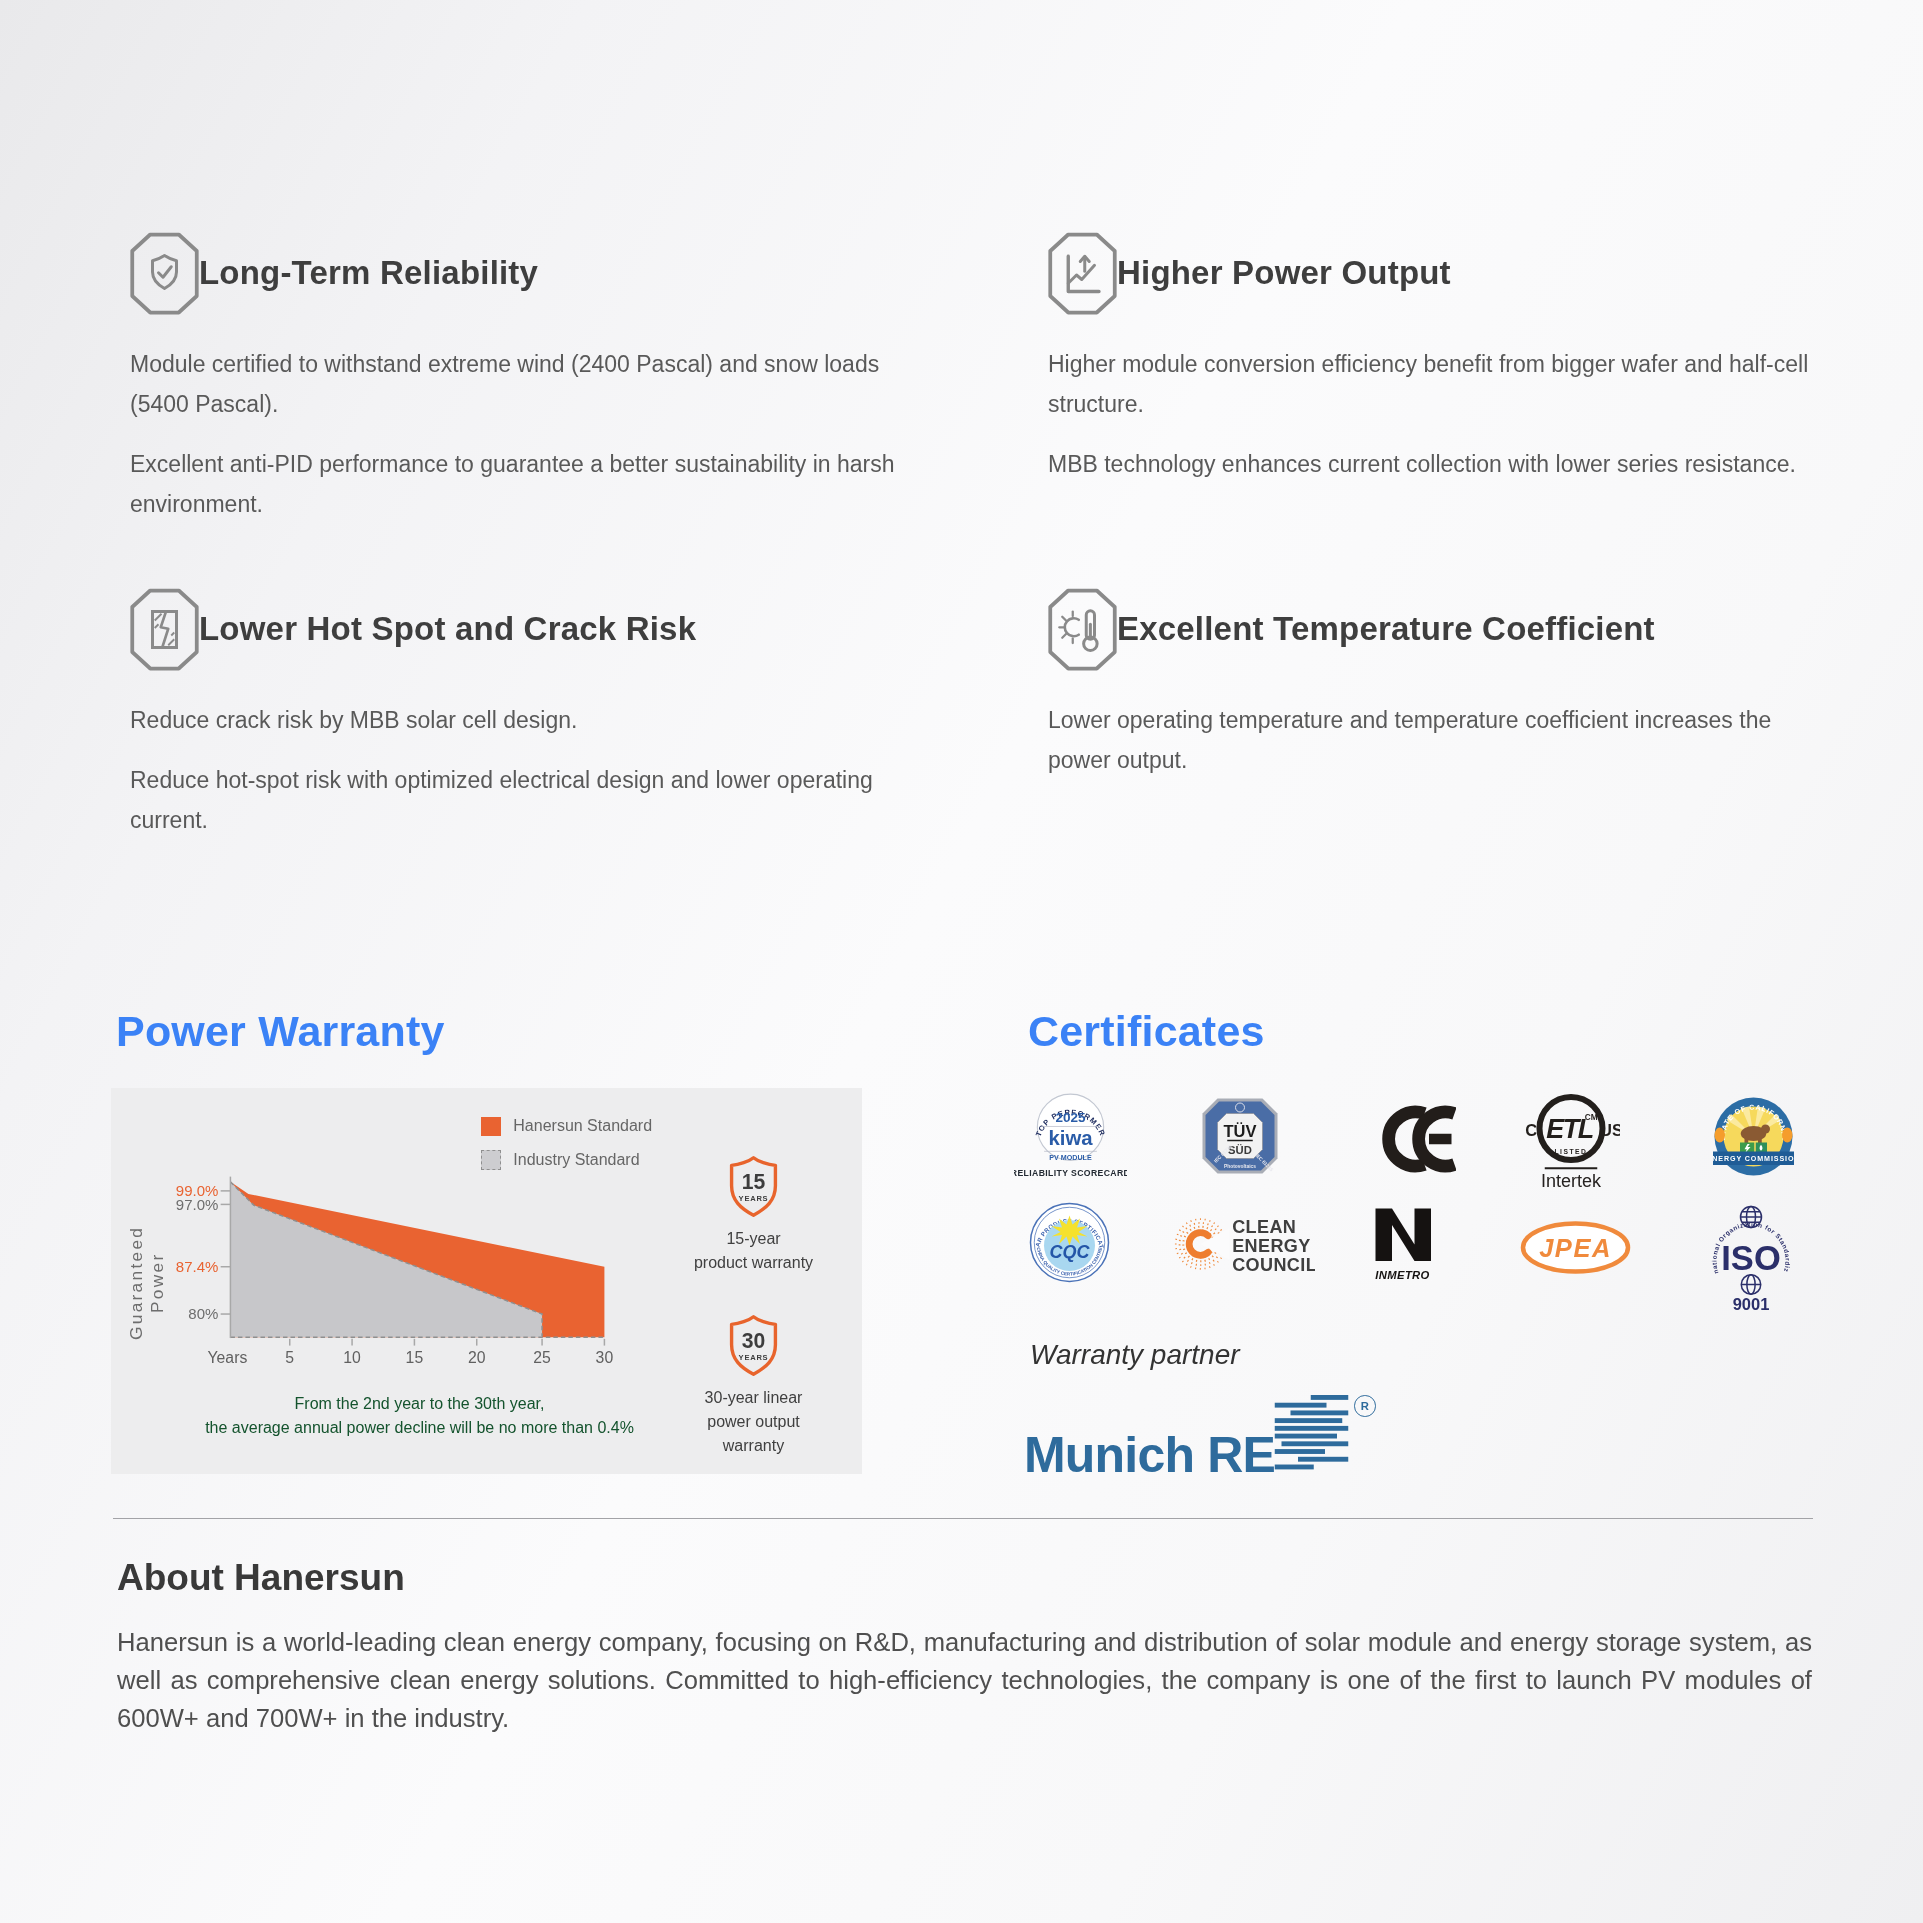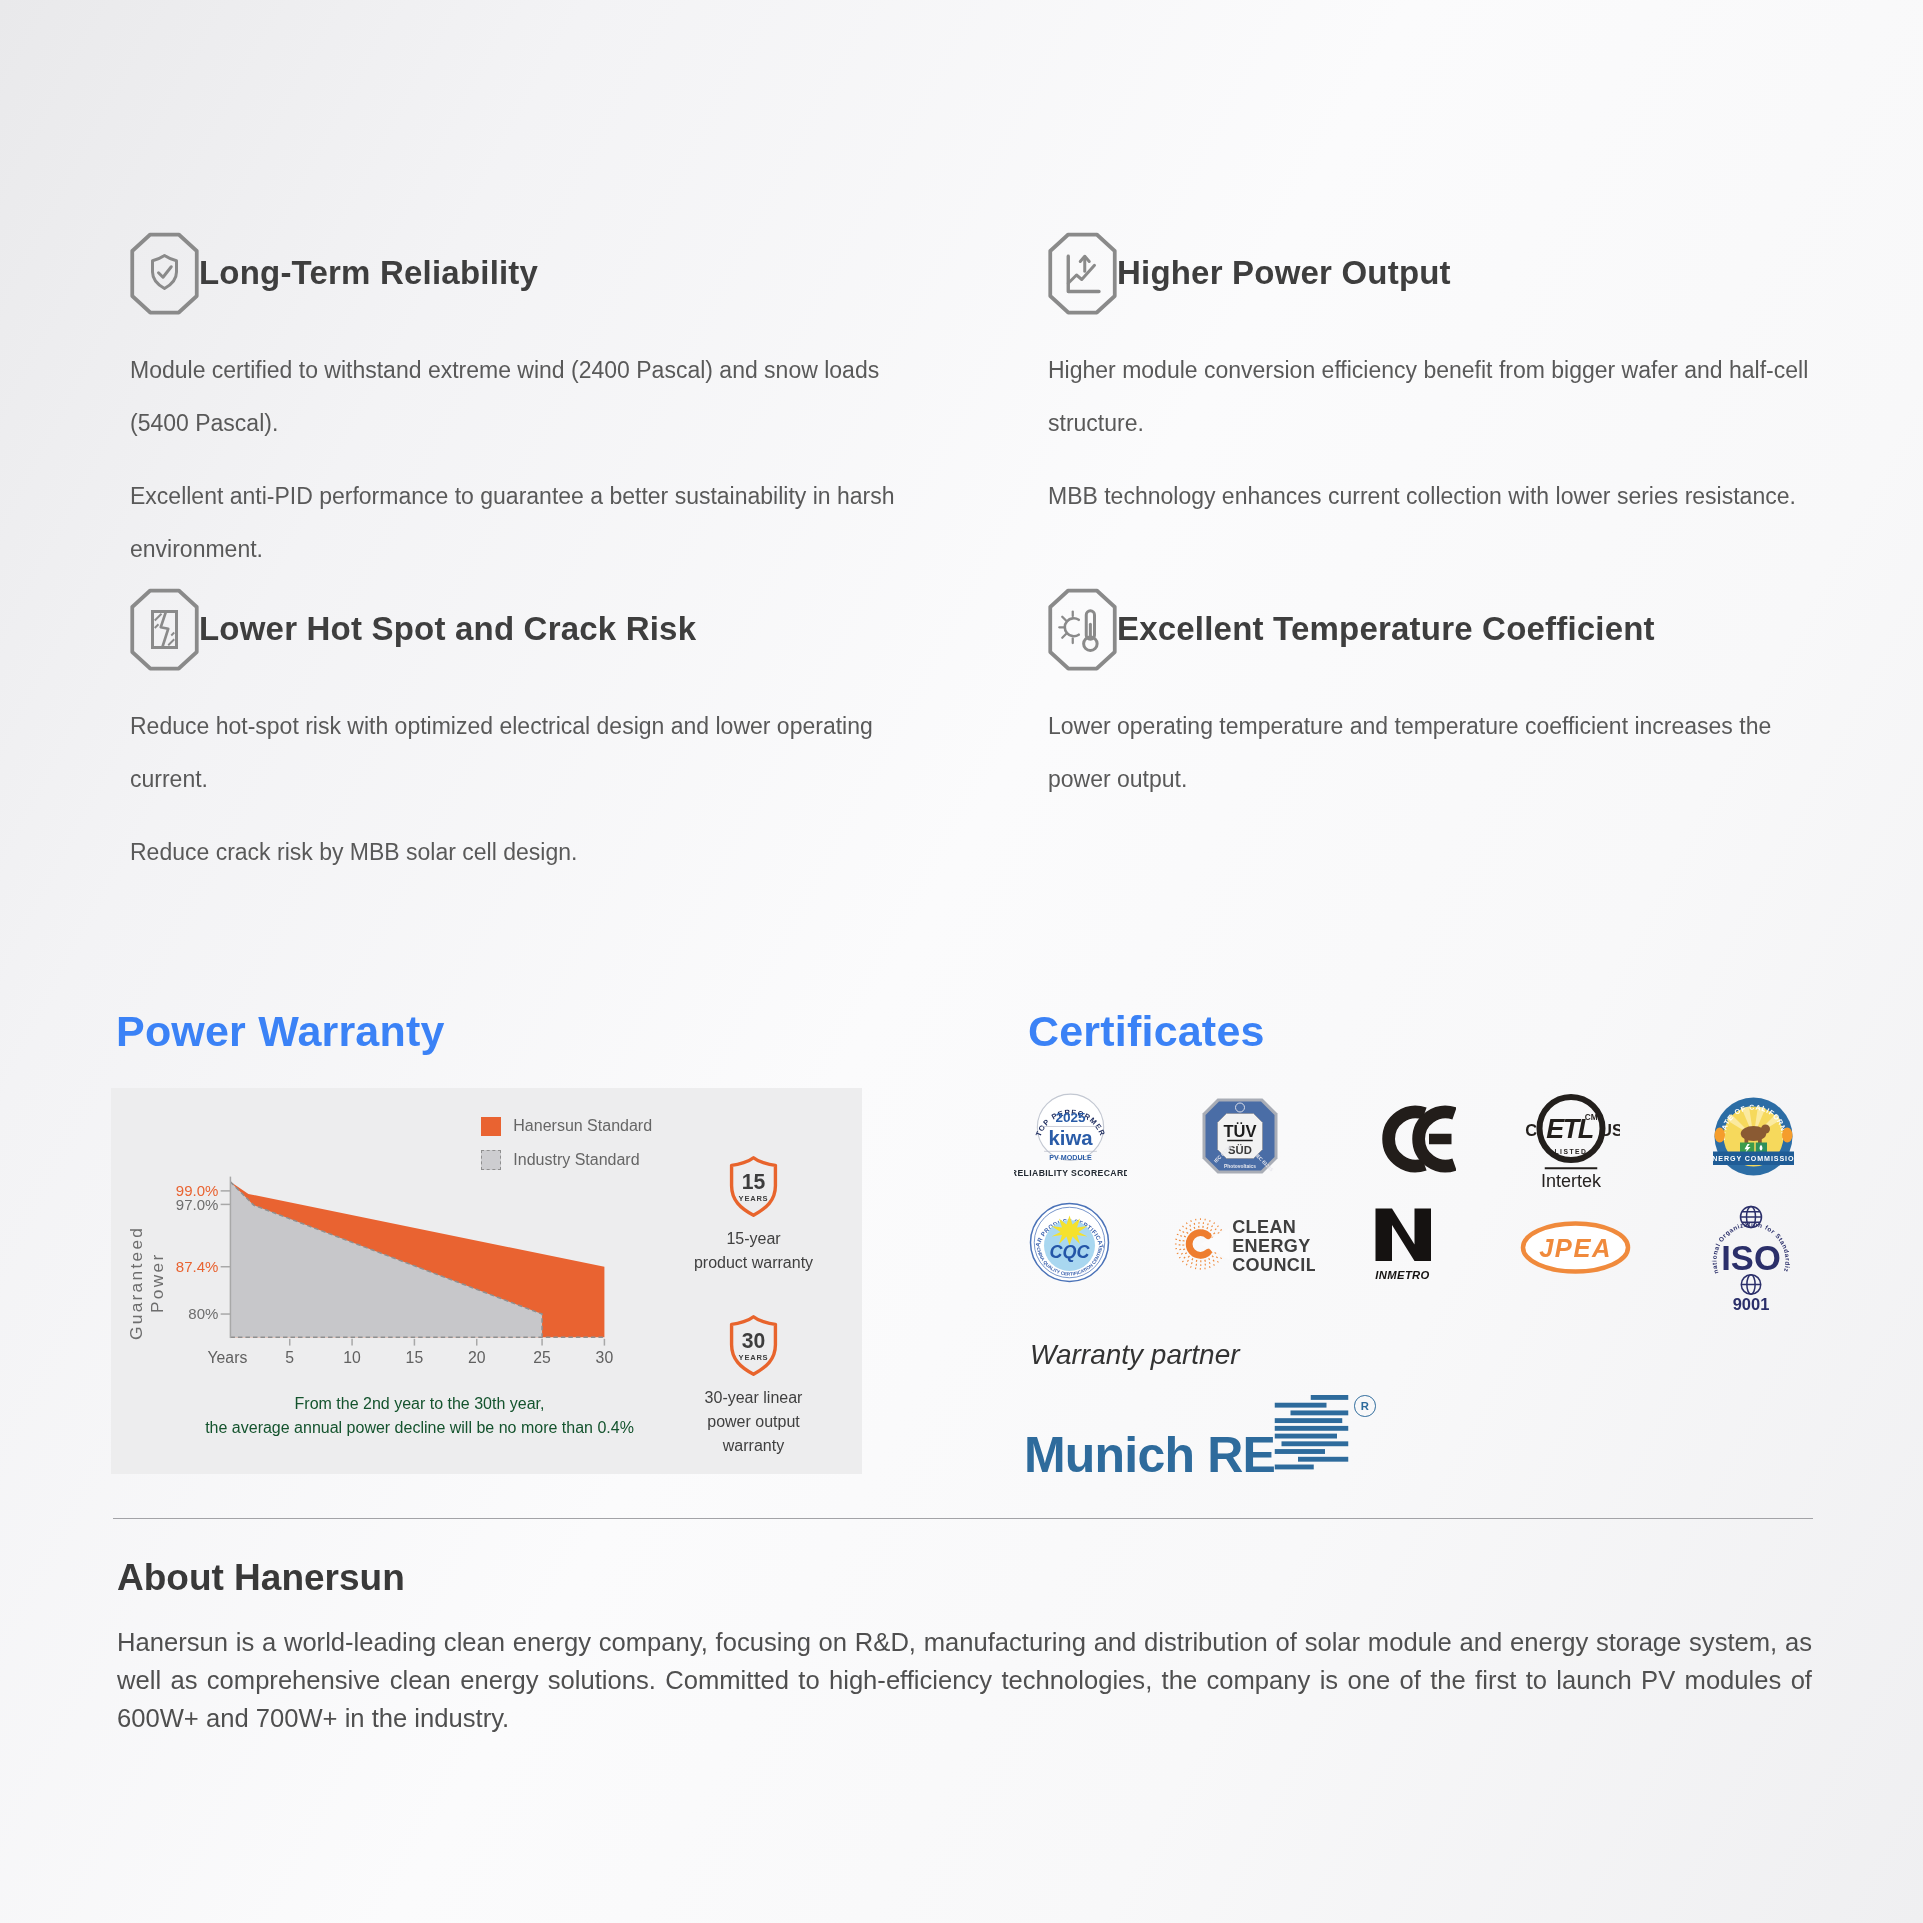--- a/index.html
+++ b/index.html
@@ -14,21 +14,21 @@
 
   
   .feature{position:absolute;width:797px;}
   #feature-1{left:130px;top:231px;}
   #feature-2{left:1048px;top:231px;}
   #feature-3{left:130px;top:587px;}
   #feature-4{left:1048px;top:587px;}
   .feature-header{display:flex;align-items:center;height:84px;}
   .feature-icon{width:69px;height:83px;flex:0 0 auto;}
   .feature-title{font-size:33px;font-weight:bold;color:#3e3e3e;letter-spacing:0.2px;}
-  .feature-body{margin-top:28.6px;font-size:23px;line-height:53px;color:#595959;width:785px;}
+  .feature-body{margin-top:28.6px;font-size:23px;line-height:40px;color:#595959;width:785px;}
   .feature-body p{margin:0 0 20px 0;}
 
   
   .section-heading{position:absolute;font-size:43px;font-weight:bold;color:#3b82f6;letter-spacing:0.2px;}
   #pw-heading{left:116px;top:1007px;}
   #cert-heading{left:1028px;top:1007px;}
 
   
   #chart-panel{position:absolute;left:111px;top:1088px;width:751px;height:386px;background:#ededee;}
   #chart-svg{position:absolute;left:0;top:0;}
@@ -127,22 +127,22 @@
         <rect x="30" y="31" width="32" height="48" fill="none" stroke="#8a8a8a" stroke-width="4"></rect>
         <polyline points="48,31 41,52 51,54 43,79" fill="none" stroke="#8a8a8a" stroke-width="3.5" stroke-linejoin="round"></polyline>
         <line x1="33" y1="43" x2="42" y2="34" stroke="#8a8a8a" stroke-width="2.5"></line>
         <line x1="33" y1="53" x2="38" y2="48" stroke="#8a8a8a" stroke-width="2.5"></line>
         <line x1="51" y1="76" x2="59" y2="68" stroke="#8a8a8a" stroke-width="2.5"></line>
         <line x1="55" y1="63" x2="59" y2="59" stroke="#8a8a8a" stroke-width="2.5"></line>
       </svg>
       <div class="feature-title">Lower Hot Spot and Crack Risk</div>
     </div>
     <div class="feature-body">
+      <p>Reduce crack risk by MBB solar cell design.</p>
       <p>Reduce hot-spot risk with optimized electrical design and lower operating current.</p>
-      <p>Reduce crack risk by MBB solar cell design.</p>
     </div>
   </div>
 
   <div class="feature" id="feature-4">
     <div class="feature-header">
       <svg class="feature-icon" viewBox="0 0 92 110">
         <path d="M27 3 H65 L89 25 V85 L65 107 H27 L3 85 V25 Z" fill="none" stroke="#8a8a8a" stroke-width="5" stroke-linejoin="round"></path>
         <path d="M41 42 A12 12 0 1 0 41 62" fill="none" stroke="#8a8a8a" stroke-width="3.5" stroke-linecap="round"></path>
         <line x1="33" y1="37" x2="33" y2="31" stroke="#8a8a8a" stroke-width="3" stroke-linecap="round"></line>
         <line x1="33" y1="67" x2="33" y2="73" stroke="#8a8a8a" stroke-width="3" stroke-linecap="round"></line>

